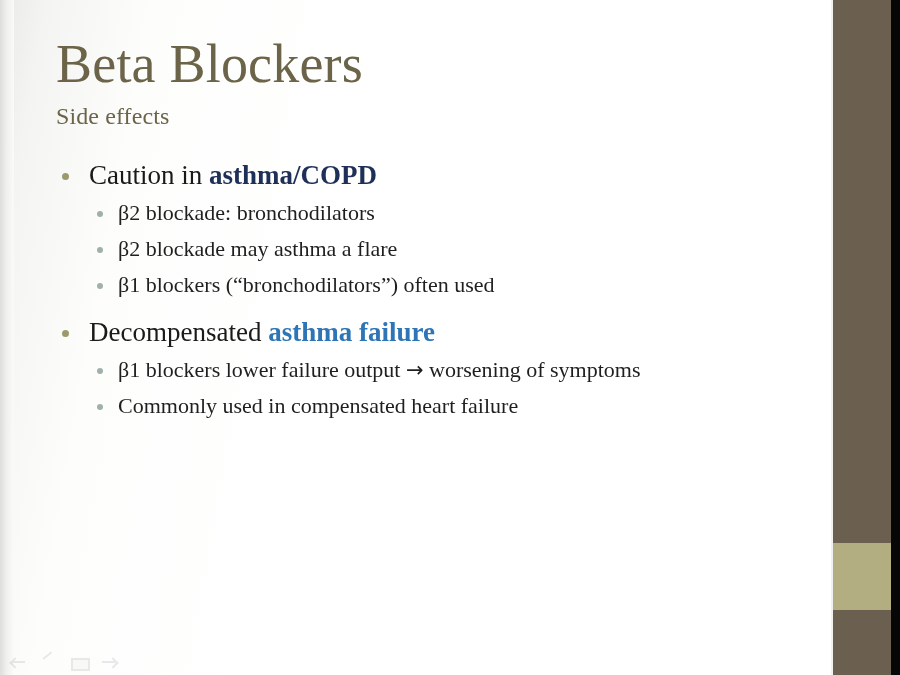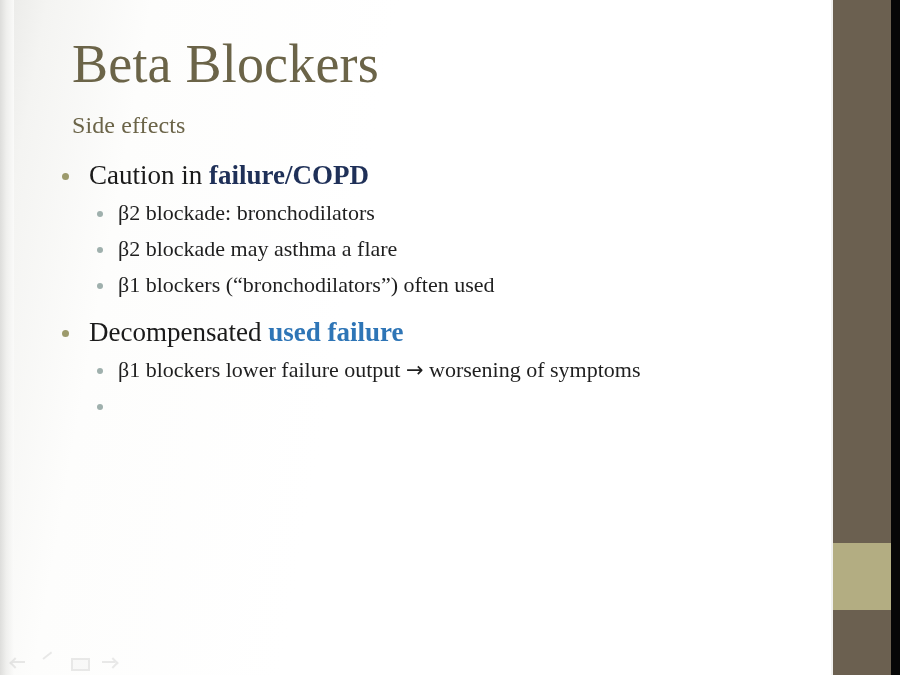--- a/index.html
+++ b/index.html
@@ -56,33 +56,33 @@
   .right-dark-strip {
     position: absolute;
     left: 891px; top: 0;
     width: 9px; height: 675px;
     background: #070707;
   }
 
   
   .title-block {
     position: absolute;
-    left: 72px;
+    left: 56px;
     top: 36px;
     width: 720px;
   }
   .slide-title {
     font-size: 54px;
     line-height: 1.04;
     color: #6b6448;
     letter-spacing: .2px;
     white-space: nowrap;
   }
   .slide-subtitle {
-    margin-top: 20px;
+    margin-top: 11px;
     font-size: 24px;
     line-height: 1.1;
     color: #6b6448;
     letter-spacing: .1px;
   }
 
   
   .body-block {
     position: absolute;
     left: 56px;
@@ -213,47 +213,47 @@
   <div class="right-dark-strip"></div>
 
   <div class="title-block">
     <div class="slide-title">Beta Blockers</div>
     <div class="slide-subtitle">Side effects</div>
   </div>
 
   <div class="body-block">
 
     <div class="bullet-l1">
-      <span class="dot"></span><span>Caution in </span><span class="hl-navy">failure/COPD</span>
+      <span class="dot"></span><span>Caution in </span><span class="hl-navy">asthma/COPD</span>
     </div>
 
     <div class="bullet-l2">
       <span class="dot"></span><span>β2 blockade: bronchodilators</span>
     </div>
 
     <div class="bullet-l2">
       <span class="dot"></span><span>β2 blockade may asthma a flare</span>
     </div>
 
     <div class="bullet-l2">
       <span class="dot"></span><span>β1 blockers (“bronchodilators”) often used</span>
     </div>
 
     <div class="group-gap"></div>
 
     <div class="bullet-l1">
-      <span class="dot"></span><span>Decompensated </span><span class="hl-blue">used failure</span>
+      <span class="dot"></span><span>Decompensated </span><span class="hl-blue">asthma failure</span>
     </div>
 
     <div class="bullet-l2">
       <span class="dot"></span><span>β1 blockers lower failure output </span><span class="arrow-glyph">→</span><span> worsening of symptoms</span>
     </div>
 
     <div class="bullet-l2">
-      <span class="dot"></span>
+      <span class="dot"></span><span>Commonly used in compensated heart failure</span>
     </div>
 
 
   </div>
 
   <div class="player-toolbar">
     <span class="pi pi-prev"></span>
     <span class="pi pi-pen"></span>
     <span class="pi pi-menu"></span>
     <span class="pi pi-next"></span>

